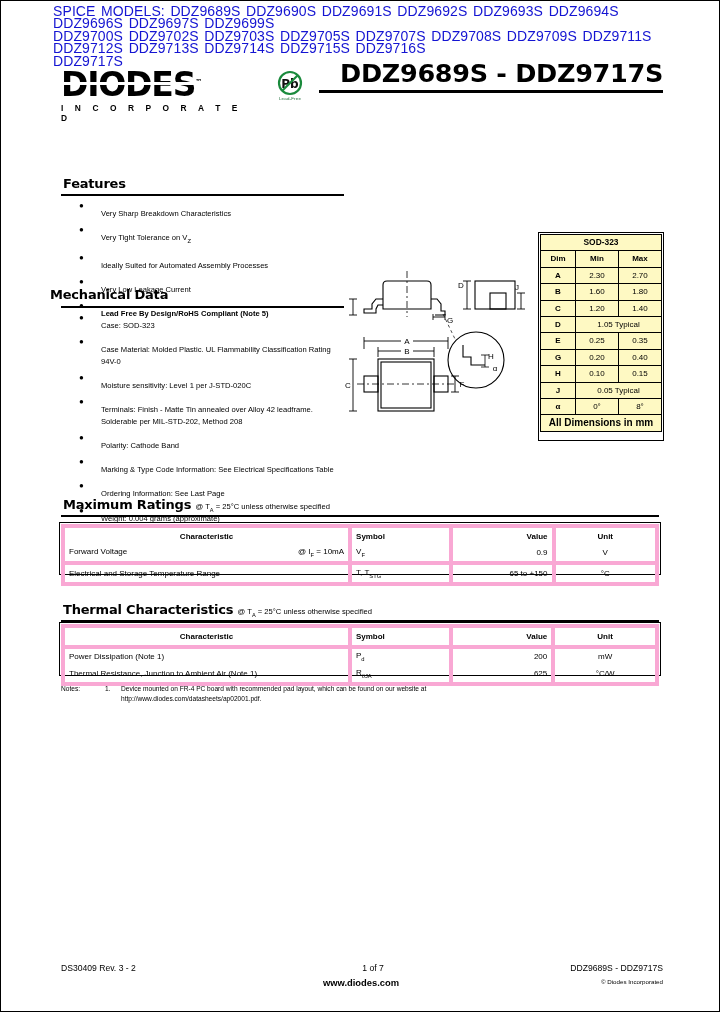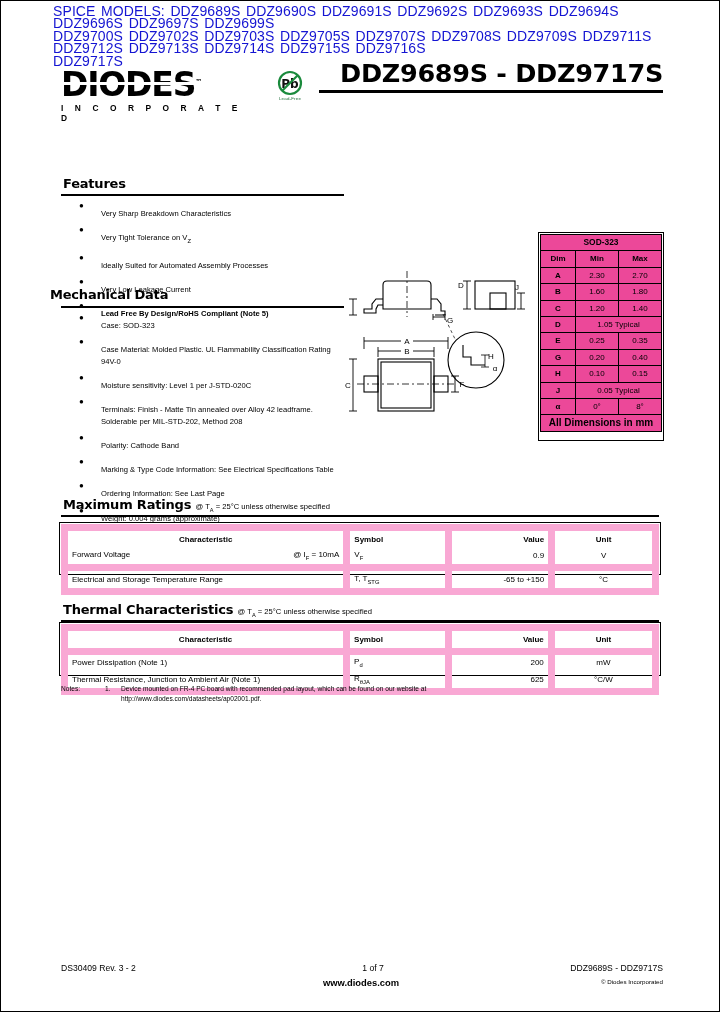--- a/index.html
+++ b/index.html
@@ -157,21 +157,21 @@
   .blist sub { font-size: 5.8px; }
 
   
   .dimtable {
     position: absolute;
     left: 539px;
     top: 233px;
     width: 122px;
     border-collapse: collapse;
     font-size: 8px;
-    background: #ec4899;
+    background: #fef9c3;
   }
   .dimtable td {
     border: 1px solid #000;
     text-align: center;
     height: 15.4px;
     padding: 0;
     line-height: 15.4px;
   }
   .dimtable .hdr { font-weight: bold; }
   .dimtable .title-cell { font-weight: bold; font-size: 8.4px; }
@@ -196,21 +196,21 @@
 
   
   .dtable {
     position: absolute;
     border-collapse: collapse;
     font-size: 8px;
     width: 598px;
     left: 60px;
   }
   .dtable td, .dtable th {
-    border: 7px solid #f9a8d4;
+    border: 4px solid #f9a8d4;
     padding: 2px 4px;
     height: 12.5px;
     font-weight: normal;
   }
   .dtable .colhead {
     text-align: center;
     font-weight: bold;
     border-bottom: none;
   }
   .dtable .c-char { width: 300px; }

